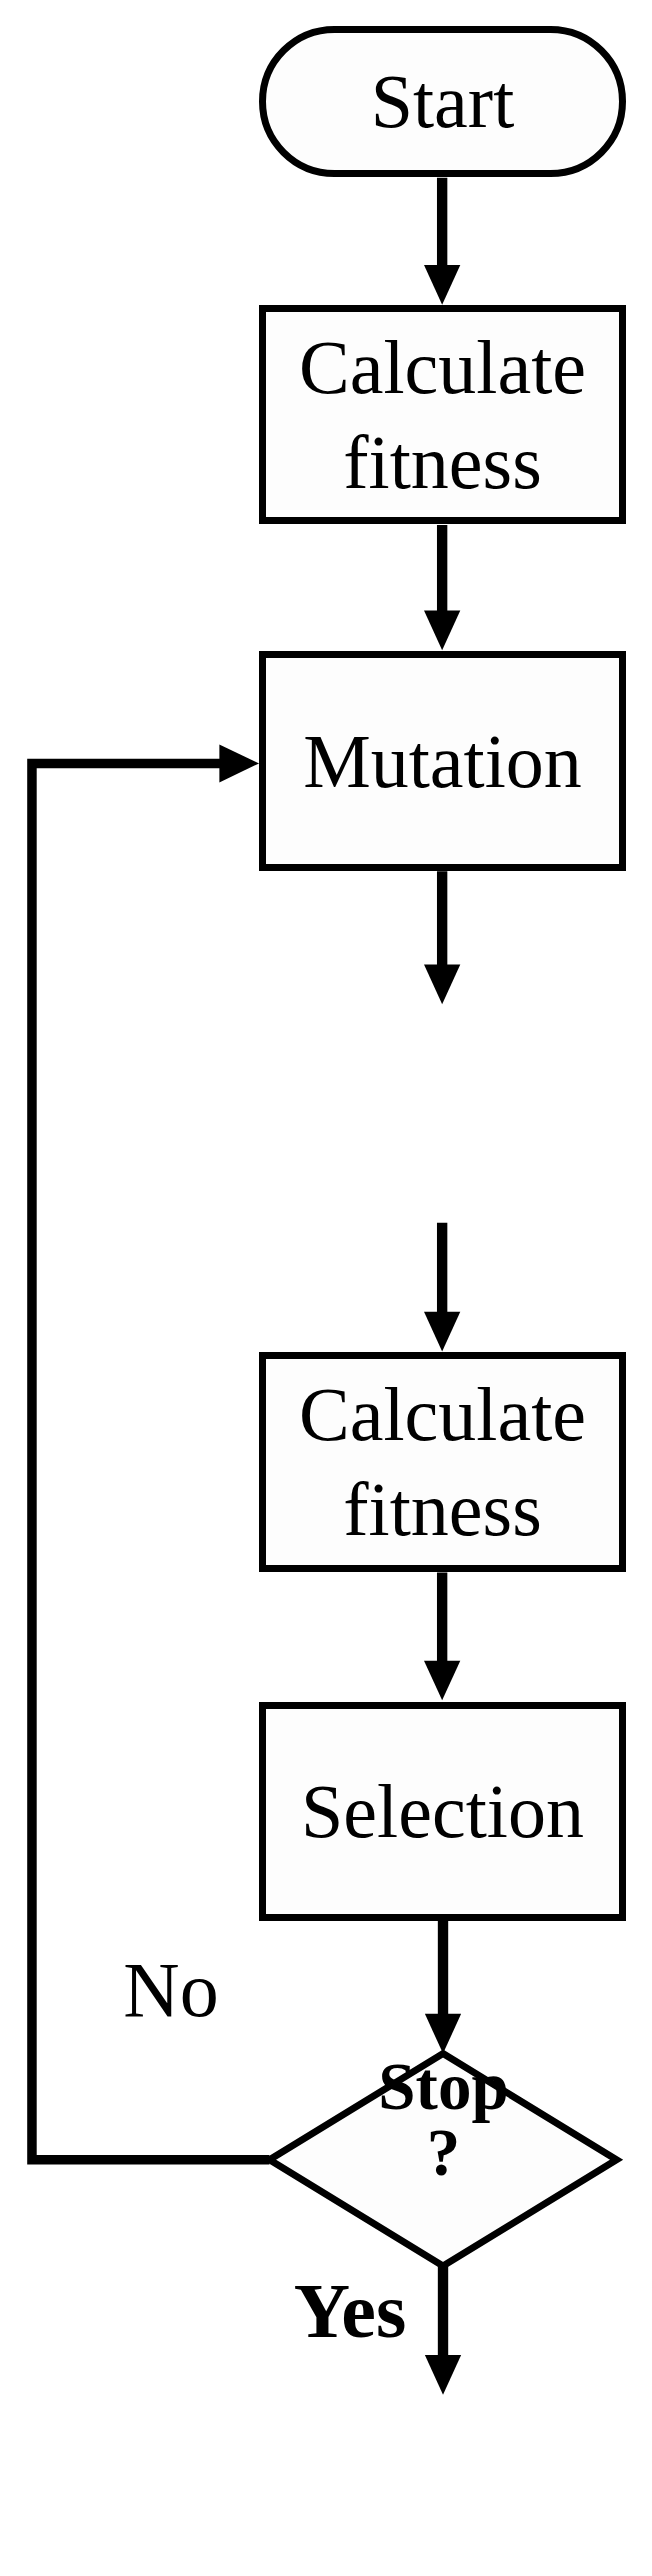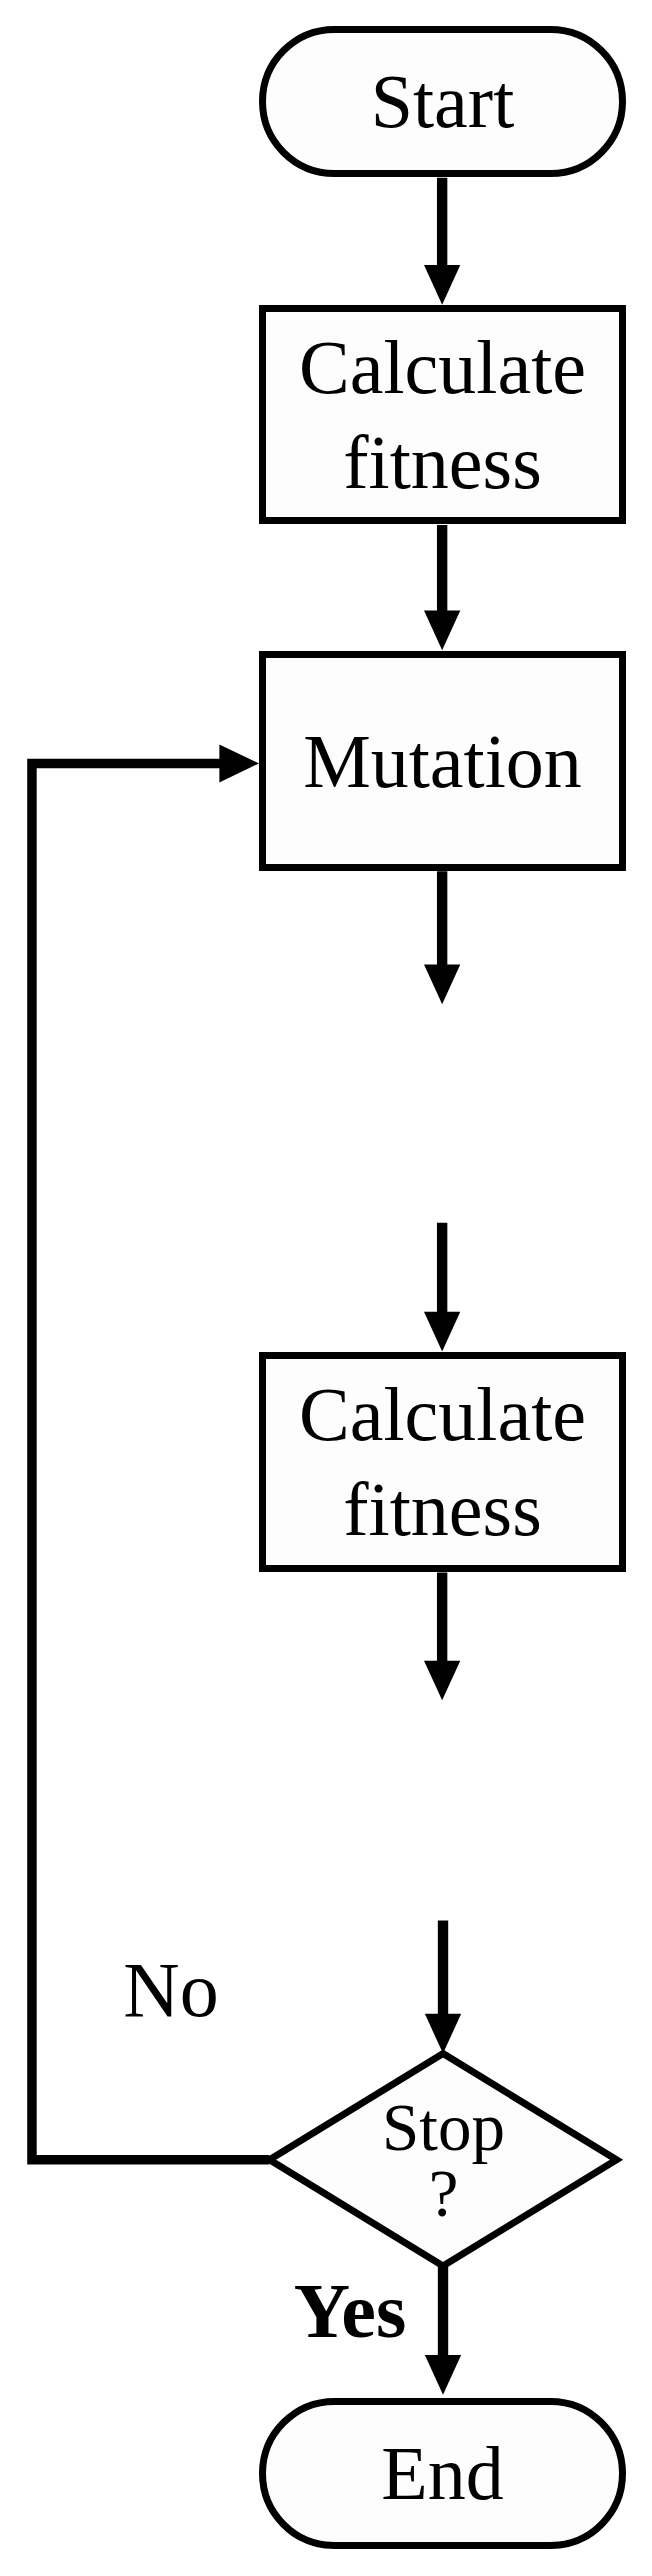--- a/index.html
+++ b/index.html
@@ -24,24 +24,25 @@
   }
   .process,.terminator{
     left:259px;width:367px;
     border:7px solid #000;
   }
   .terminator{border-radius:82px;}
   .decision-text{
     position:absolute;
     left:270px;top:2054px;width:347px;height:213px;
     display:flex;flex-direction:column;
-    align-items:center;justify-content:center;
+    align-items:center;
     text-align:center;
     font-size:67px;line-height:0.98;
     background:transparent;
+    font-weight:bold;
   }
   .edge-label{
     position:absolute;
     display:flex;align-items:center;justify-content:center;
     font-size:78px;line-height:1;
   }
   .line{display:block;}
 </style>
 </head>
 <body>
@@ -89,28 +90,28 @@
   <div class="node process" style="top:651px;height:220px;">
     <span class="line">Mutation</span>
   </div>
 
 
   <div class="node process" style="top:1352px;height:220px;">
     <span class="line">Calculate</span>
     <span class="line">fitness</span>
   </div>
 
+  <div class="node process" style="top:1702px;height:219px;">
+    <span class="line">Selection</span>
+  </div>
 
   <div class="decision-text">
     <span class="line">Stop</span>
     <span class="line">?</span>
   </div>
 
   <div class="edge-label" style="left:102px;top:1949px;width:138px;height:82px;">No</div>
 
   <div class="edge-label" style="left:281px;top:2270px;width:138px;height:82px;font-weight:bold;">Yes</div>
 
-  <div class="node terminator" style="top:2398px;height:151px;">
-    <span class="line">End</span>
-  </div>
 
 </div>
 
 
 </body></html>

